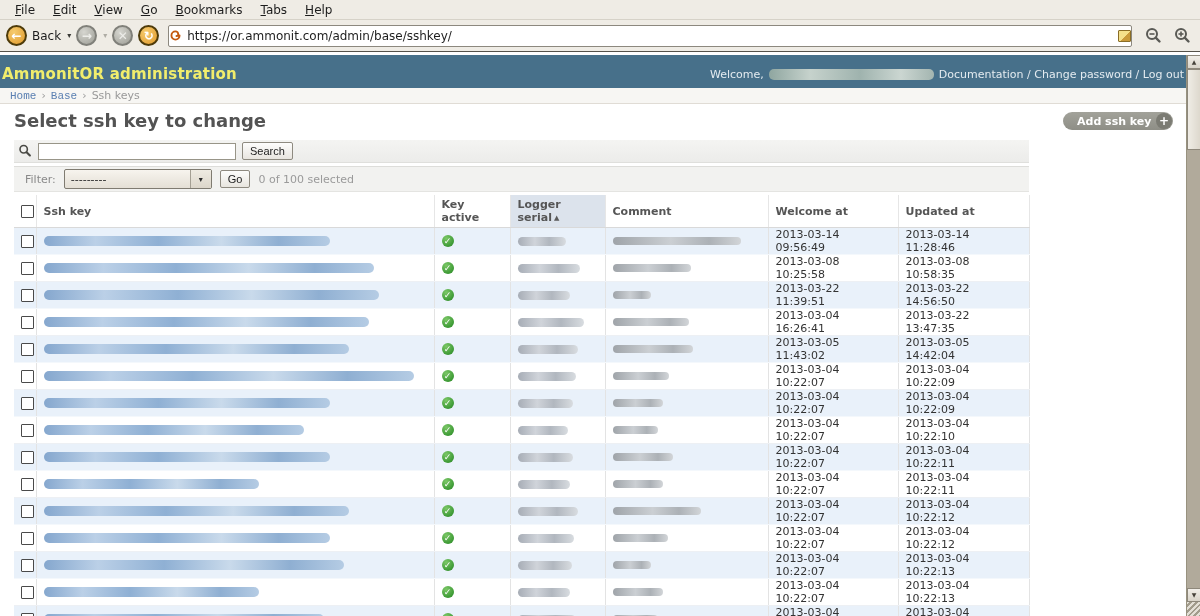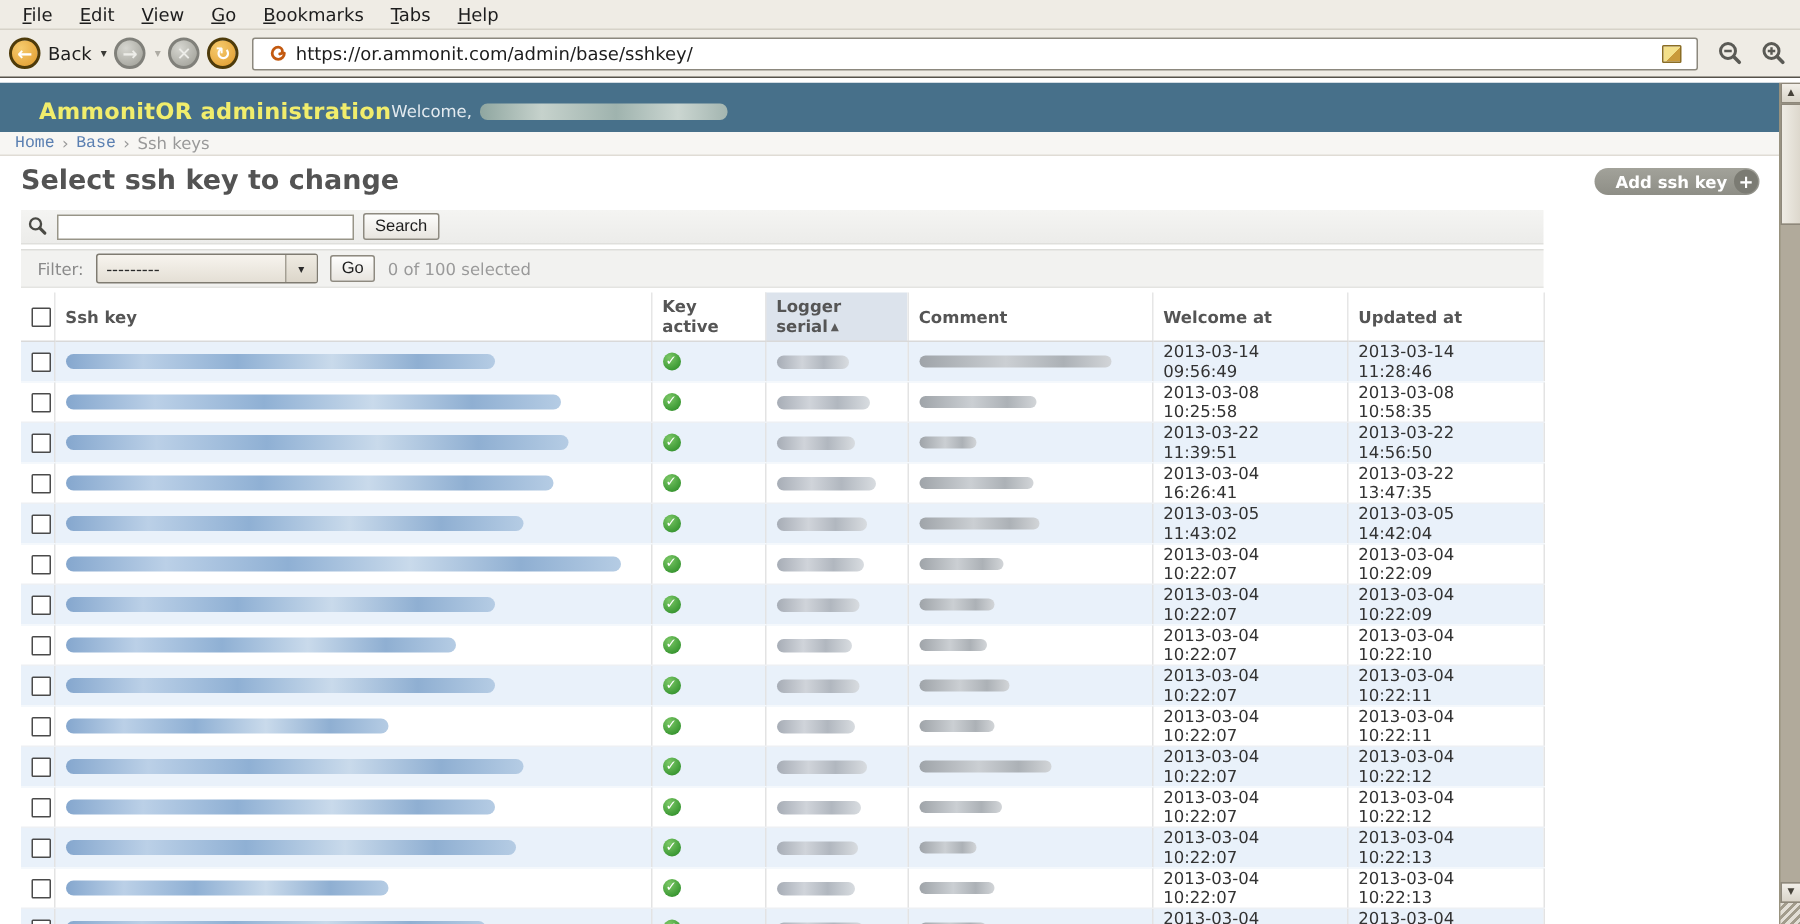--- a/index.html
+++ b/index.html
@@ -25,32 +25,32 @@
     font-size:12px; font-weight:bold; line-height:1;
   }
   .circ.orange { background:radial-gradient(circle at 35% 30%, #F6CB6E, #E09A2C); border:2px solid #4e3b0a; color:#fff; }
   .circ.gray   { background:radial-gradient(circle at 35% 30%, #D6D6D0, #9C9C94); border:2px solid #80807a; color:#EDEDE9; }
   .tool-group { display:flex; align-items:center; gap:3px; }
   .back-label { font-size:12px; color:#1d1d1d; margin-left:2px; }
   .caret { font-size:8px; color:#3a3a36; margin-left:3px; }
   .caret.dim { color:#AEACA4; }
   .urlbar {
     flex:1; height:22px; background:#fff; border:1px solid #8C887E; border-radius:2px;
-    display:flex; align-items:center; padding:0 10px; gap:5px; margin:0 4px;
+    display:flex; align-items:center; padding:0 0; gap:5px; margin:0 4px;
     font-size:12px; color:#1d1d1d; overflow:hidden;
   }
   .url-text { flex:1; white-space:nowrap; }
   .bm-icon { width:13px; height:12px; flex:none;
     background:linear-gradient(135deg,#F4E08A 0 55%, #C99A3A 55%); border:1px solid #8a6d25; border-radius:1px; }
   .zoom-btn { width:24px; height:24px; display:flex; align-items:center; justify-content:center; flex:none; }
   
   .page { position:absolute; top:55px; left:0; right:0; bottom:0; overflow:hidden; background:#fff; }
   .app-header {
     position:absolute; top:0; left:0; right:14px; height:38px; background:#47708A;
-    display:flex; justify-content:flex-start; align-items:center; padding:0 26px;
+    display:flex; justify-content:space-between; align-items:center; padding:0 2px;
   }
   .app-title { color:#F1ED6C; font-size:15px; font-weight:bold; letter-spacing:.2px; }
   .header-right { display:flex; align-items:center; gap:5px; font-size:11px; color:#E4EBF0; }
   .welcome-scribble { width:165px; height:11px; border-radius:5px;
     background:linear-gradient(90deg,#8FA6A0,#C6D2CC 25%,#9FB3AE 55%,#CBD6D1 80%,#A3B5B0); }
   .header-link { color:#E4EBF0; text-decoration:none; cursor:pointer; }
   .hl-sep { color:#E4EBF0; }
   
   .breadcrumb {
     position:absolute; top:33px; left:0; right:14px; height:16px; background:#F7F6F3;
@@ -191,20 +191,21 @@
     </div>
   </div>
 
   <div class="page">
 
     <div class="app-header">
       <span class="app-title">AmmonitOR administration</span>
       <span class="header-right">
         <span>Welcome,</span>
         <span class="welcome-scribble"></span>
+        <span id="header-links"><a class="header-link">Documentation</a><span class="hl-sep"> / </span><a class="header-link">Change password</a><span class="hl-sep"> / </span><a class="header-link">Log out</a></span>
       </span>
     </div>
 
     <div class="breadcrumb" id="breadcrumb">
         <span class="crumb-link">Home</span>
         <span class="crumb-sep">›</span>
         <span class="crumb-link">Base</span>
         <span class="crumb-sep">›</span>
         <span class="crumb-current">Ssh keys</span>
       </div>

